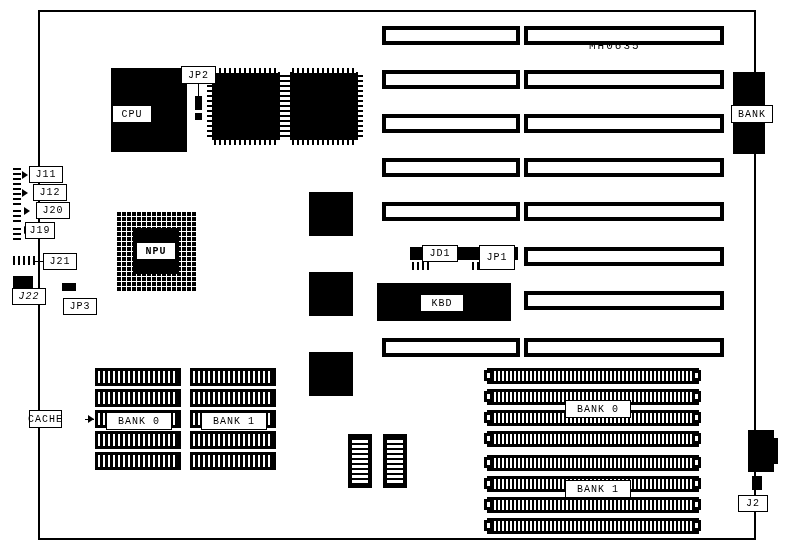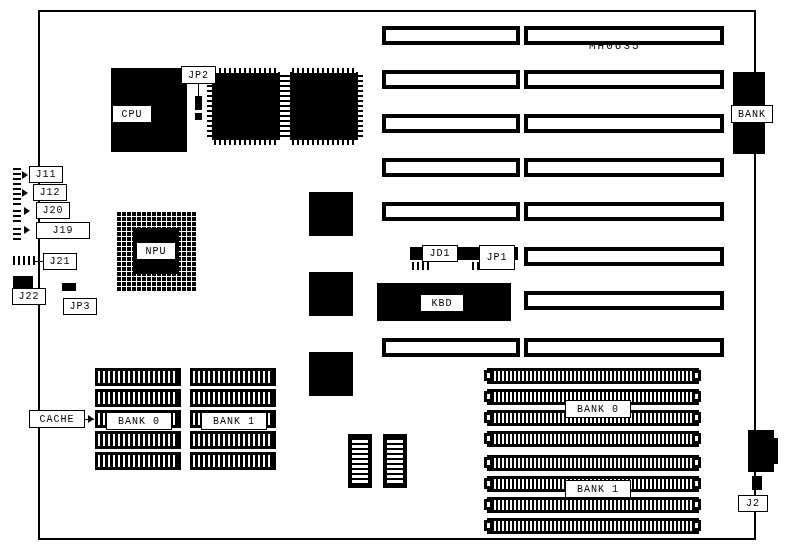--- a/index.html
+++ b/index.html
@@ -189,45 +189,45 @@
   <div class="pincol" style="left:285px; top:75px; width:5px; height:62px;"></div>
   <div class="pincol" style="left:358px; top:75px; width:5px; height:62px;"></div>
 
   <div class="leader-v" style="left:198px; top:78px; height:18px;"></div>
   <div class="blk" style="left:195px; top:96px; width:7px; height:14px;"></div>
   <div class="blk" style="left:195px; top:113px; width:7px; height:7px;"></div>
   <div class="lbl-inv" style="left:181px; top:66px; width:35px; height:18px;">JP2</div>
 
   <div class="pga" style="left:116px; top:211px; width:80px; height:80px;"></div>
   <div class="blk" style="left:133px; top:228px; width:46px; height:46px;"></div>
-  <div class="lbl" style="left:136px; top:242px; width:40px; height:18px;">NPU</div>
+  <div class="lbl" style="left:136px; top:242px; width:40px; height:18px;font-weight:bold;">NPU</div>
 
   <div class="pincol" style="left:13px; top:168px; width:8px; height:22px;"></div>
   <div class="pincol" style="left:13px; top:193px; width:8px; height:14px;"></div>
   <div class="pincol" style="left:13px; top:210px; width:8px; height:14px;"></div>
   <div class="pincol" style="left:13px; top:228px; width:8px; height:12px;"></div>
   <div class="pinrow" style="left:13px; top:256px; width:34px; height:9px;"></div>
   <div class="blk" style="left:13px; top:276px; width:20px; height:12px;"></div>
 
   <div class="arrow-right" style="left:22px; top:171px;"></div>
   <div class="lbl" style="left:29px; top:166px; width:34px; height:17px;">J11</div>
 
   <div class="arrow-right" style="left:22px; top:189px;"></div>
   <div class="lbl" style="left:33px; top:184px; width:34px; height:17px;">J12</div>
 
   <div class="arrow-right" style="left:24px; top:207px;"></div>
   <div class="lbl" style="left:36px; top:202px; width:34px; height:17px;">J20</div>
 
   <div class="arrow-right" style="left:24px; top:226px;"></div>
-  <div class="lbl" style="left:36px; top:222px; width:54px; height:17px;">J19</div>
+  <div class="lbl" style="left:25px; top:222px; width:30px; height:17px;">J19</div>
 
   <div class="leader" style="left:33px; top:261px; width:10px;"></div>
   <div class="lbl" style="left:43px; top:253px; width:34px; height:17px;">J21</div>
 
-  <div class="lbl" style="left:12px; top:288px; width:34px; height:17px;">J22</div>
+  <div class="lbl" style="left:12px; top:288px; width:34px; height:17px;font-style:italic;">J22</div>
 
   <div class="blk" style="left:62px; top:283px; width:14px; height:8px;"></div>
   <div class="lbl" style="left:63px; top:298px; width:34px; height:17px;">JP3</div>
 
   <div class="blk" style="left:309px; top:192px; width:44px; height:44px;"></div>
   <div class="blk" style="left:309px; top:272px; width:44px; height:44px;"></div>
   <div class="blk" style="left:309px; top:352px; width:44px; height:44px;"></div>
 
   <div class="blk" style="left:410px; top:247px; width:78px; height:13px;"></div>
   <div class="lbl-inv" style="left:422px; top:245px; width:36px; height:17px;">JD1</div>
@@ -256,21 +256,21 @@
 
   <div class="cache-sock" style="left:190px; top:368px; width:86px; height:18px;"></div>
   <div class="cache-sock" style="left:190px; top:389px; width:86px; height:18px;"></div>
   <div class="cache-sock" style="left:190px; top:410px; width:86px; height:18px;"></div>
   <div class="cache-sock" style="left:190px; top:431px; width:86px; height:18px;"></div>
   <div class="cache-sock" style="left:190px; top:452px; width:86px; height:18px;"></div>
 
   <div class="lbl-inv" style="left:106px; top:412px; width:66px; height:18px;">BANK 0</div>
   <div class="lbl-inv" style="left:201px; top:412px; width:66px; height:18px;">BANK 1</div>
 
-  <div class="lbl" style="left:29px; top:410px; width:56px; height:18px;">CACHE</div>
+  <div class="lbl" style="left:29px; top:410px; width:33px; height:18px;">CACHE</div>
   <div class="leader" style="left:85px; top:419px; width:9px;"></div>
   <div class="arrow-right" style="left:88px; top:415px;"></div>
 
   <div class="blk" style="left:348px; top:434px; width:24px; height:54px;"></div>
   <div class="pincol" style="left:352px; top:438px; width:16px; height:46px;"></div>
   <div class="blk" style="left:383px; top:434px; width:24px; height:54px;"></div>
   <div class="pincol" style="left:387px; top:438px; width:16px; height:46px;"></div>
 
   <div class="simm" style="left:487px; top:368px; width:212px; height:16px;"></div>
   <div class="latch" style="left:484px; top:370px;"></div>

